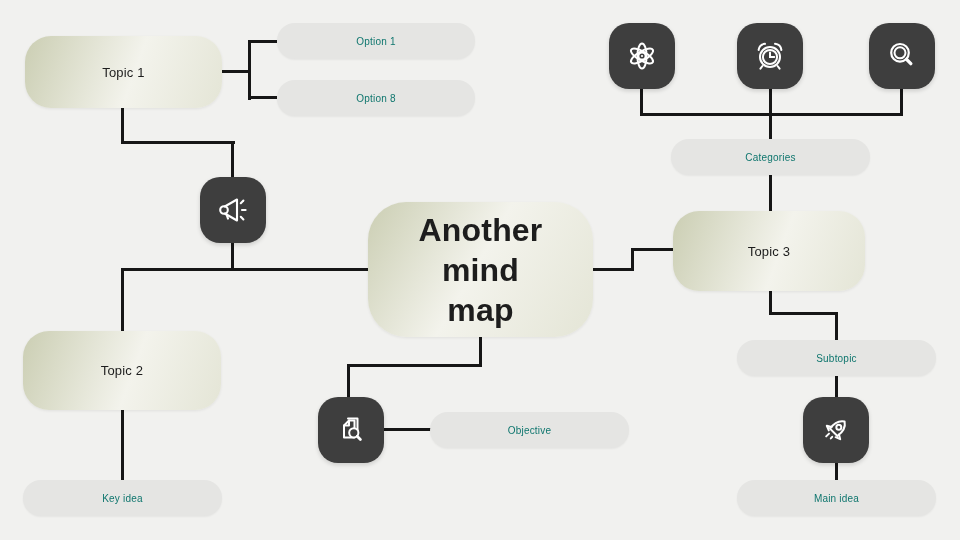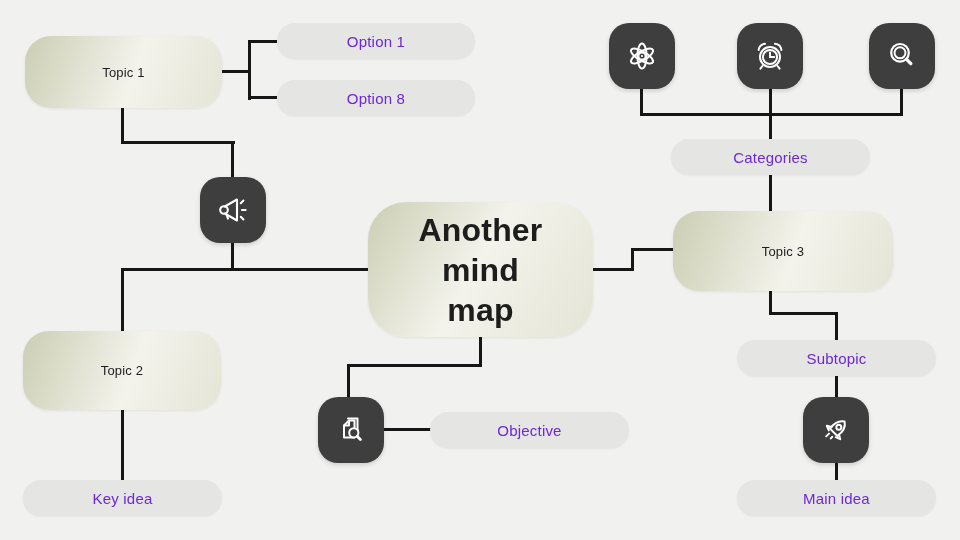--- a/index.html
+++ b/index.html
@@ -21,22 +21,22 @@
     box-shadow:0 1px 3px rgba(0,0,0,.07);
   }
   .node.central{
     border-radius:38px;font-size:32px;font-weight:700;line-height:1.25;
     text-align:center;
     background:linear-gradient(120deg,var(--grad-a) 0%,var(--grad-b) 48%,var(--grad-c) 100%);
   }
   .node.central .lbl{width:150px;}
   .pill{
     position:absolute;display:flex;align-items:center;justify-content:center;
-    background:var(--pill);border-radius:18px;font-size:15px;height:36px;
-    color:#6d28d9;letter-spacing:.2px;box-shadow:0 1px 2px rgba(0,0,0,.05);
+    background:var(--pill);border-radius:18px;font-size:10px;height:36px;
+    color:#0f766e;letter-spacing:.2px;box-shadow:0 1px 2px rgba(0,0,0,.05);
   }
   .tile{
     position:absolute;width:66px;height:66px;border-radius:20px;
     background:var(--dark);display:flex;align-items:center;justify-content:center;
     box-shadow:0 2px 4px rgba(0,0,0,.15);
   }
   .tile svg{display:block;}
 </style>
 </head>
 <body>
@@ -77,21 +77,21 @@
   </div>
 
   <div class="node central" style="left:368px;top:202px;width:225px;height:135px;">
     <span class="lbl">Another mind map</span>
   </div>
 
   <div class="node" style="left:23px;top:331px;width:198px;height:79px;">
     <span class="lbl">Topic 2</span>
   </div>
 
-  <div class="node" style="left:673px;top:211px;width:220px;height:80px;">
+  <div class="node" style="left:673px;top:211px;width:192px;height:80px;">
     <span class="lbl">Topic 3</span>
   </div>
 
   <div class="pill" style="left:277px;top:23px;width:198px;">
     <span>Option 1</span>
   </div>
   <div class="pill" style="left:277px;top:80px;width:198px;">
     <span>Option 8</span>
   </div>
   <div class="pill" style="left:671px;top:139px;width:199px;">

